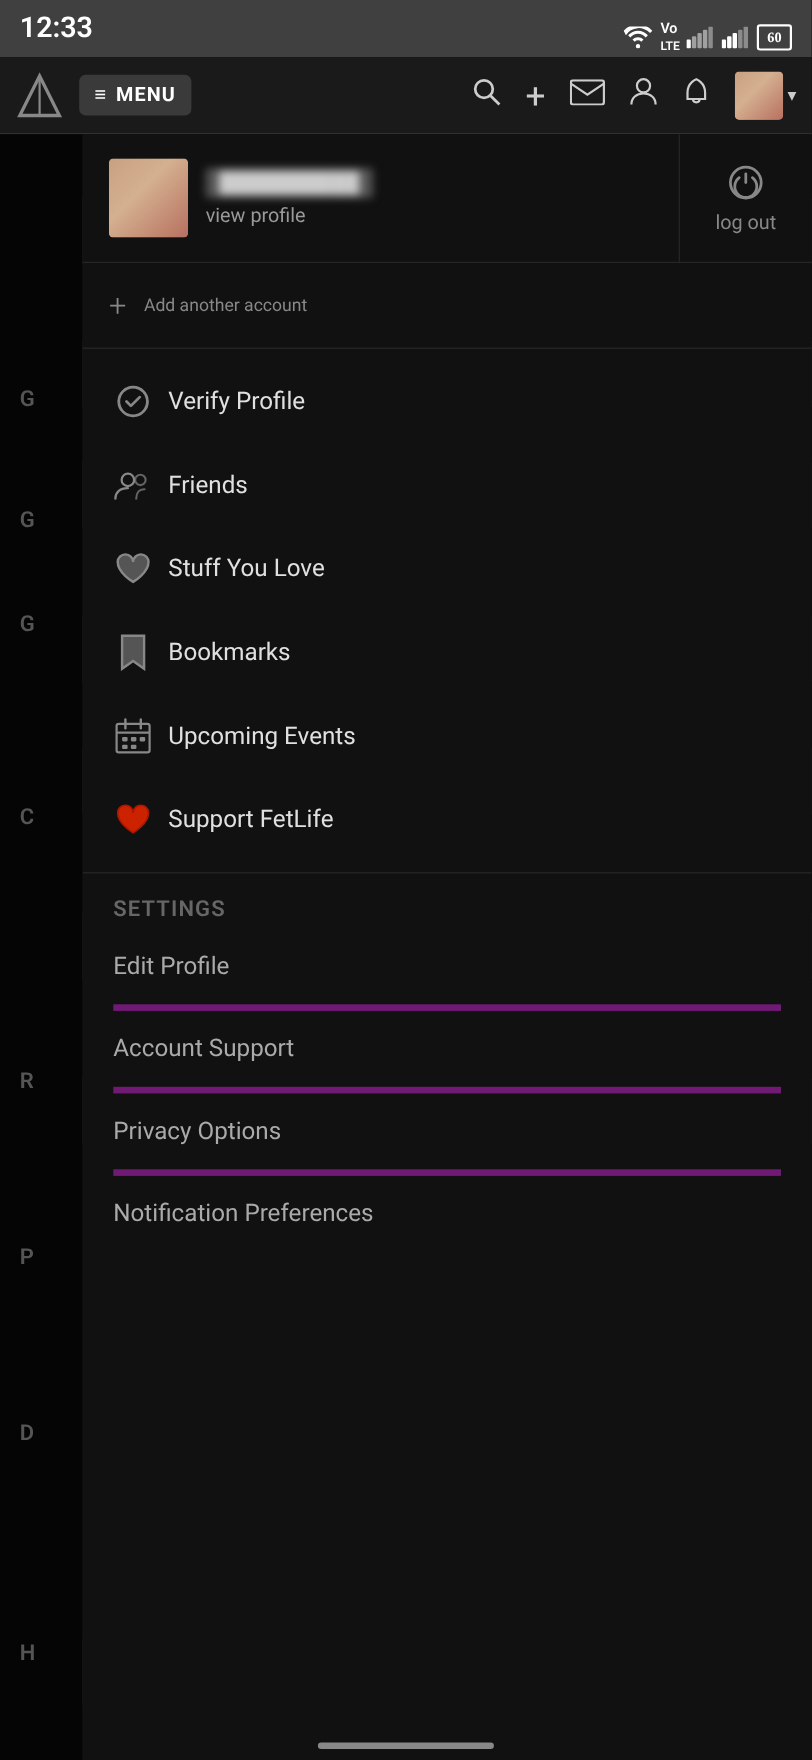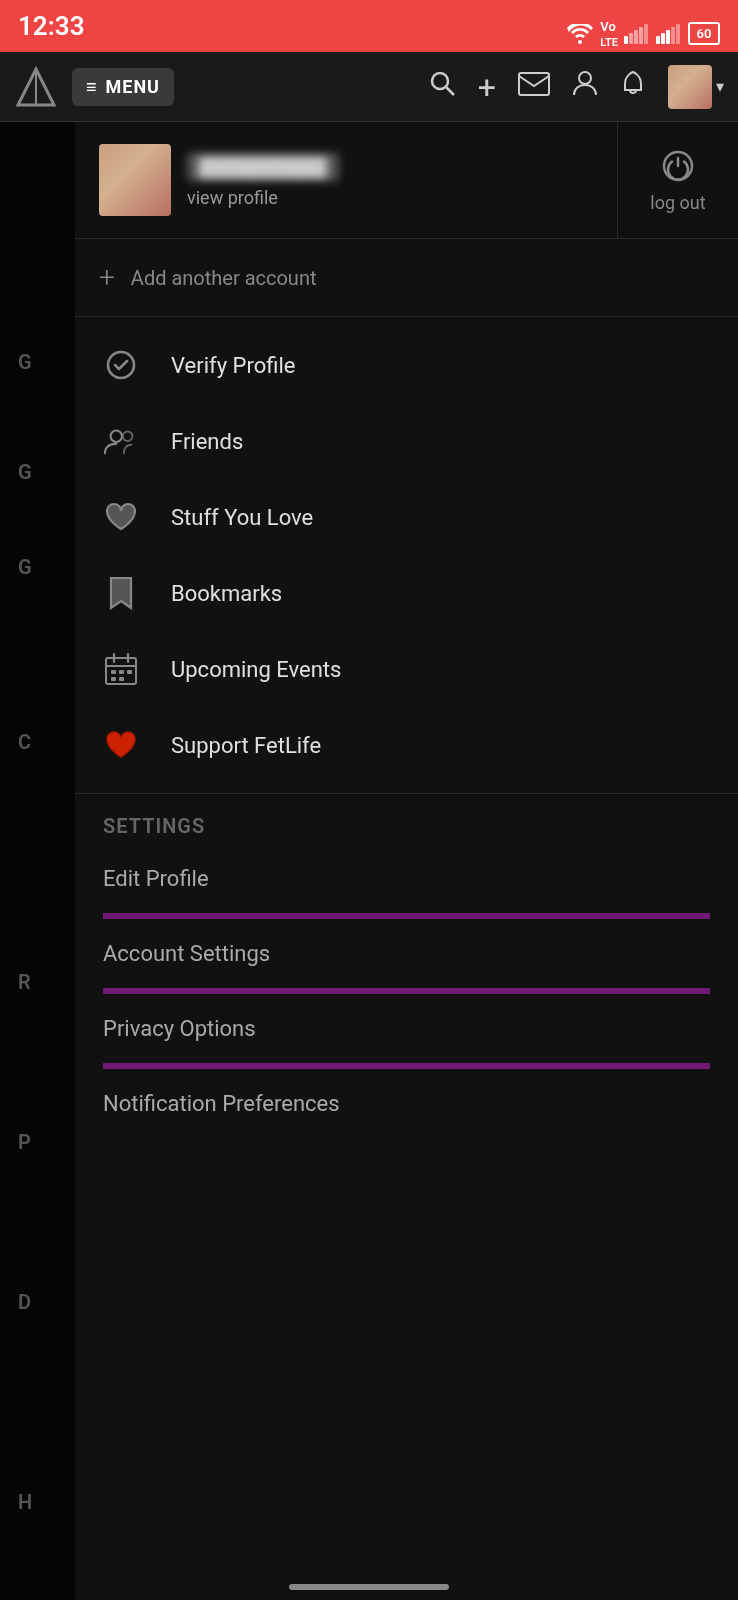--- a/index.html
+++ b/index.html
@@ -13,21 +13,21 @@
       overflow: hidden;
       position: relative;
     }
 
     
     .status-bar {
       display: flex;
       justify-content: space-between;
       align-items: center;
       padding: 8px 18px 8px 18px;
-      background: #ef4444;
+      background: #404040;
       height: 52px;
     }
     .status-time {
       font-size: 26px;
       font-weight: 600;
       color: #fff;
     }
     .status-icons {
       display: flex;
       align-items: center;
@@ -210,33 +210,33 @@
       padding: 22px 24px;
       border-bottom: 1px solid #2a2a2a;
       cursor: pointer;
     }
     .add-icon {
       font-size: 28px;
       color: #888;
       font-weight: 300;
     }
     .add-text {
-      font-size: 20px;
+      font-size: 16px;
       color: #888;
     }
 
     
     .menu-items-section {
       padding: 10px 0;
       border-bottom: 1px solid #2a2a2a;
     }
     .menu-item {
       display: flex;
       align-items: center;
-      gap: 32px;
+      gap: 14px;
       padding: 20px 28px;
       cursor: pointer;
     }
     .menu-item-icon {
       width: 36px;
       height: 36px;
       display: flex;
       align-items: center;
       justify-content: center;
       font-size: 26px;
@@ -306,21 +306,21 @@
     </svg>
 
     <svg width="26" height="20" viewBox="0 0 26 20" fill="white">
       <rect x="0" y="12" width="4" height="8" rx="1"></rect>
       <rect x="5" y="9" width="4" height="11" rx="1"></rect>
       <rect x="10" y="6" width="4" height="14" rx="1"></rect>
       <rect x="15" y="3" width="4" height="17" rx="1" opacity="0.4"></rect>
       <rect x="20" y="0" width="4" height="20" rx="1" opacity="0.4"></rect>
     </svg>
 
-    <div style="display:flex;align-items:flex-end;gap:1px;">
+    <div style="display:flex;align-items:flex-end;gap:1px;font-family:Liberation Serif, serif;">
       <div style="border:2px solid #fff;border-radius:3px;padding:2px 4px;font-size:13px;font-weight:600;color:#fff;min-width:32px;text-align:center;">60</div>
     </div>
   </div>
 </div>
 
 <div class="nav-bar">
 
   <svg width="44" height="44" viewBox="0 0 44 44">
     <polygon points="22,4 40,40 4,40" fill="none" stroke="#888" stroke-width="3"></polygon>
     <line x1="22" y1="4" x2="22" y2="40" stroke="#888" stroke-width="2"></line>
@@ -485,21 +485,21 @@
 
   </div>
 
   <div class="settings-section">
     <div class="settings-label">SETTINGS</div>
 
     <div class="settings-item">
       <span class="settings-item-label">Edit Profile</span>
     </div>
     <div class="settings-item">
-      <span class="settings-item-label">Account Settings</span>
+      <span class="settings-item-label">Account Support</span>
     </div>
     <div class="settings-item">
       <span class="settings-item-label">Privacy Options</span>
     </div>
     <div class="settings-item">
       <span class="settings-item-label">Notification Preferences</span>
     </div>
   </div>
 
 </div>

